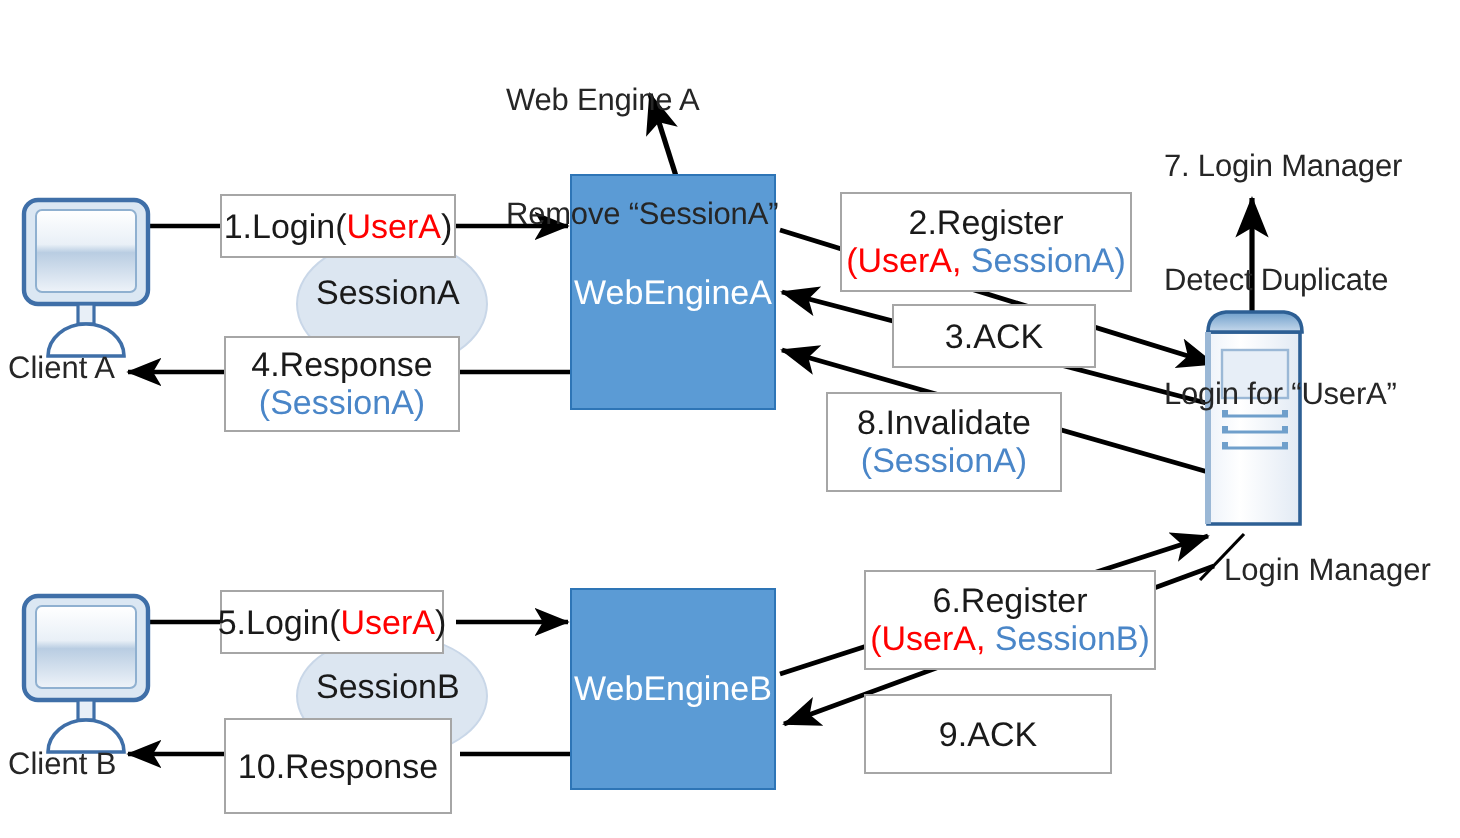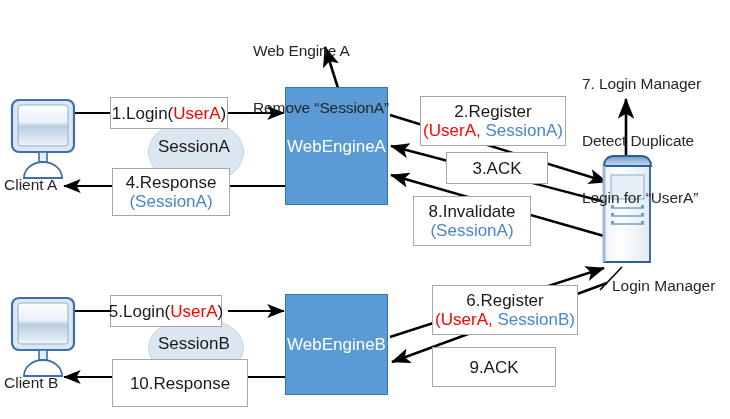--- a/index.html
+++ b/index.html
@@ -220,21 +220,21 @@
 
   <div class="msg-box" style="left:413px; top:196px; width:118px; height:50px;">
     <span class="msg-line">8.Invalidate</span>
     <span class="msg-line blue">(SessionA)</span>
   </div>
 
   <div class="msg-box" style="left:110px; top:295px; width:112px; height:32px;">
     <span class="msg-line"><span>5.Login(</span><span class="red">UserA</span><span>)</span></span>
   </div>
 
-  <div class="msg-box" style="left:112px; top:359px; width:136px; height:48px;">
+  <div class="msg-box" style="left:112px; top:359px; width:114px; height:48px;">
     <span class="msg-line">10.Response</span>
   </div>
 
   <div class="msg-box" style="left:432px; top:285px; width:146px; height:50px;">
     <span class="msg-line">6.Register</span>
     <span class="msg-line"><span class="red">(</span><span class="red">UserA</span><span class="red">, </span><span class="blue">SessionB</span><span class="blue">)</span></span>
   </div>
 
   <div class="msg-box" style="left:432px; top:347px; width:124px; height:40px;">
     <span class="msg-line">9.ACK</span>

